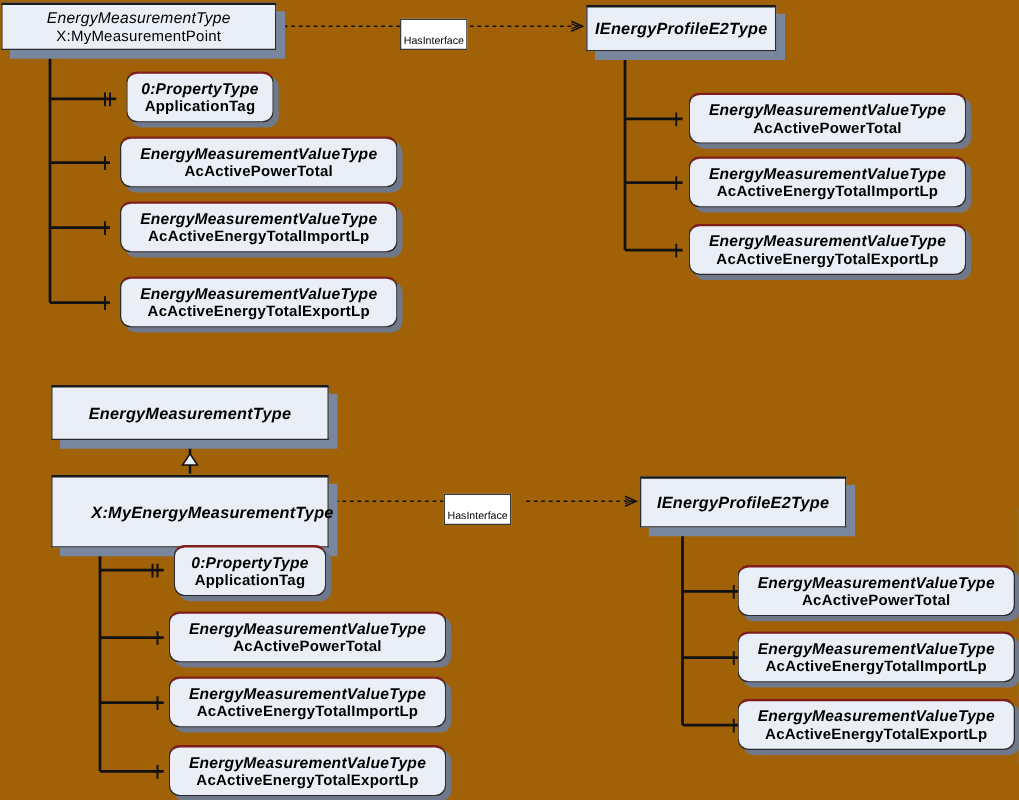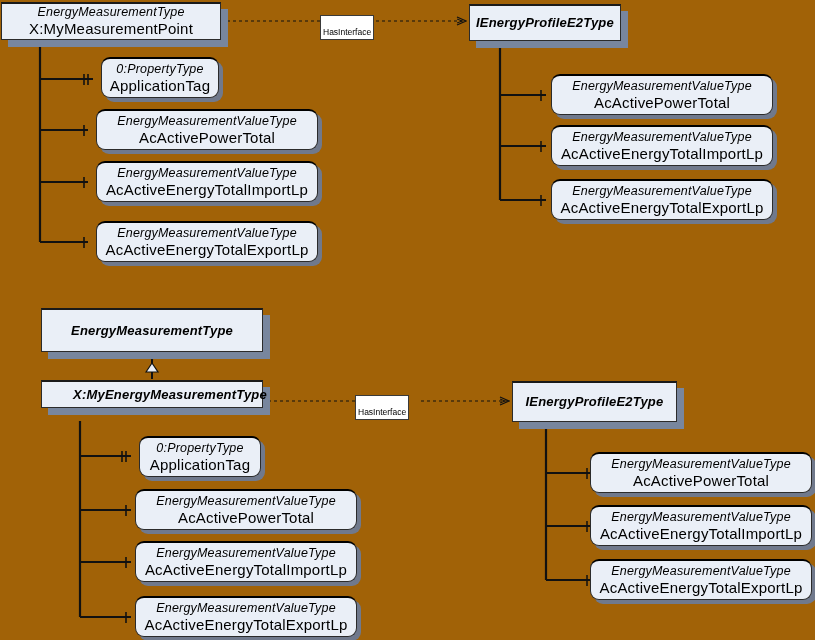--- a/index.html
+++ b/index.html
@@ -44,32 +44,33 @@
     z-index: 3;
   }
   
   .node.rect {
     border-top: 2px solid #1a1a1a;
     box-shadow: 7px 7px 0 0 #78869e;
   }
   
   .node.round {
     border-radius: 9px;
-    border-top: 2px solid #000000;
+    border-top: 2px solid #7f1d1d;
     box-shadow: 4px 4px 0 0 #70798c;
+    font-weight: bold;
   }
   .node .l1 {
     font-style: italic;
     font-size: 12.5px;
     letter-spacing: .2px;
     white-space: nowrap;
   }
   .node .l2 {
     font-style: normal;
-    font-size: 15px;
+    font-size: 12px;
     letter-spacing: .2px;
     white-space: nowrap;
   }
   .node.single .l1 {
     font-size: 13px;
     font-weight: bold;
   }
 
   
   .reltag {
@@ -218,21 +219,21 @@
 
   <div class="node round" style="left:551px; top:179px; width:222px; height:41px;">
     <div class="l1">EnergyMeasurementValueType</div>
     <div class="l2">AcActiveEnergyTotalExportLp</div>
   </div>
 
   <div class="node rect single" style="left:41px; top:308px; width:222px; height:44px;">
     <div class="l1">EnergyMeasurementType</div>
   </div>
 
-  <div class="node rect single" style="left:41px; top:380px; width:222px; height:28px;padding-left:36px;">
+  <div class="node rect single" style="left:41px; top:380px; width:222px; height:58px;padding-left:36px;">
     <div class="l1">X:MyEnergyMeasurementType</div>
   </div>
 
   <div class="reltag" style="left:355px; top:395px;">HasInterface</div>
 
   <div class="node rect single" style="left:512px; top:381px; width:165px; height:41px;">
     <div class="l1">IEnergyProfileE2Type</div>
   </div>
 
   <div class="node round" style="left:139px; top:436px; width:122px; height:41px;">

